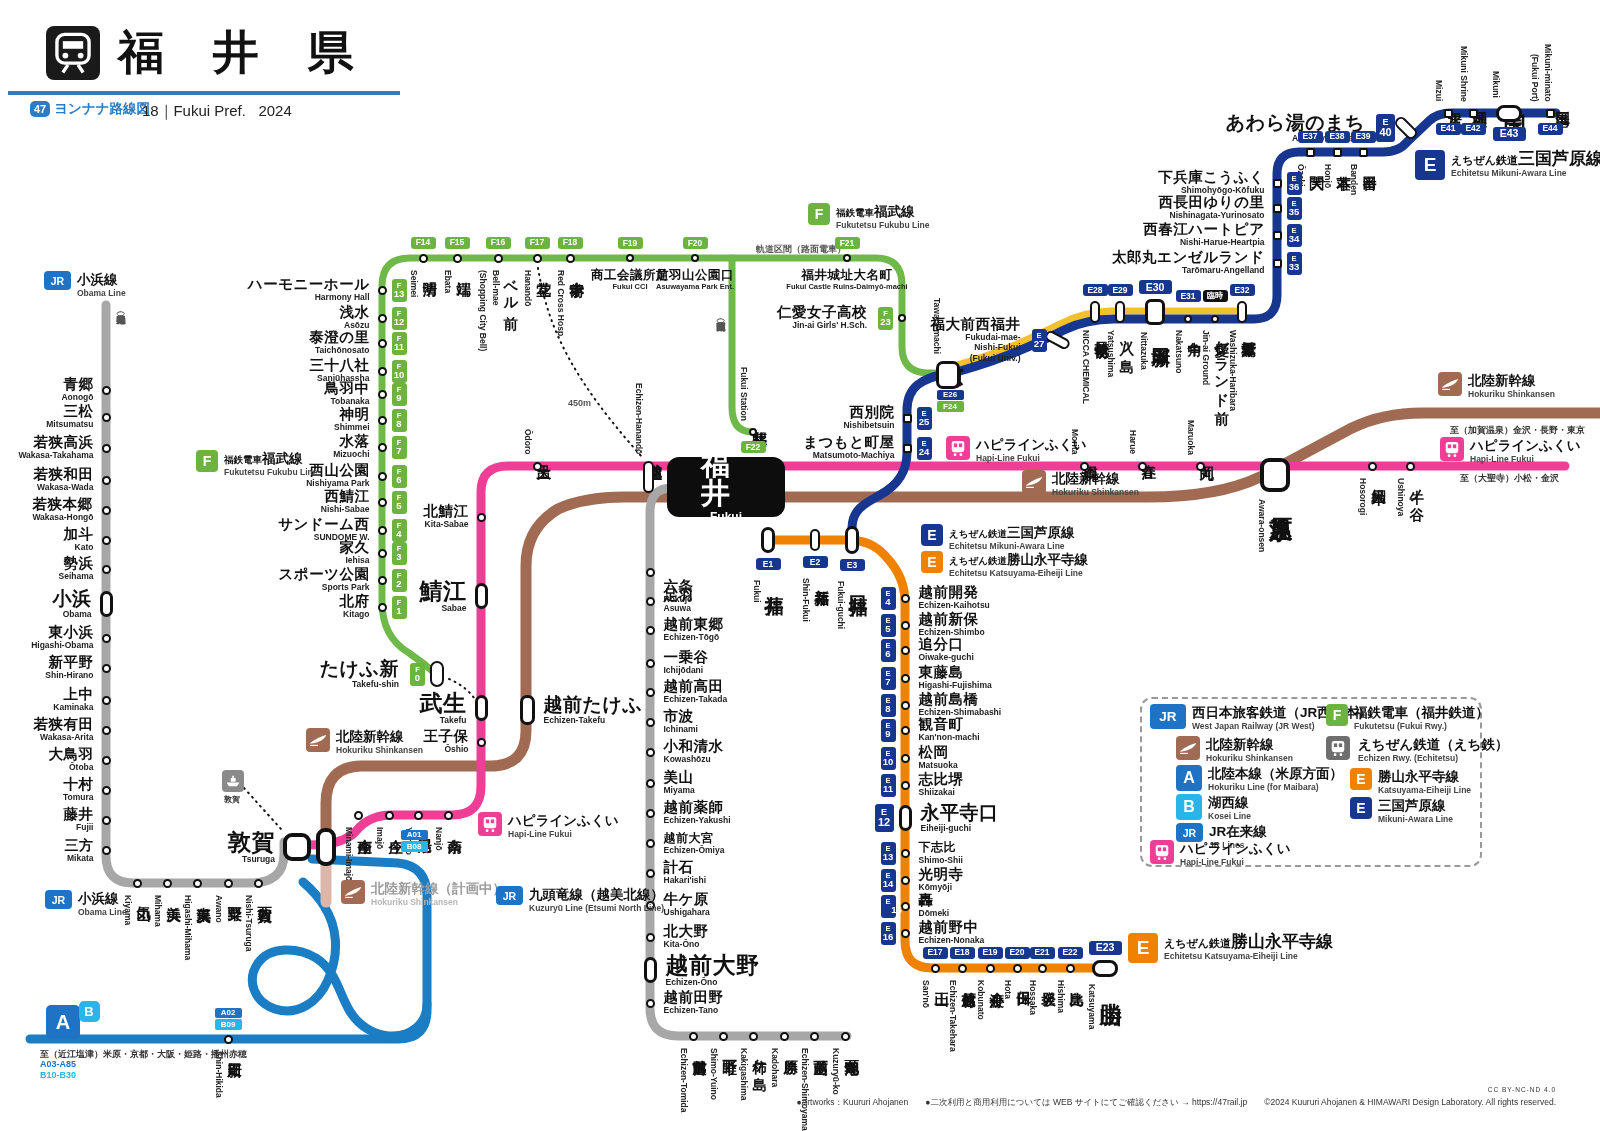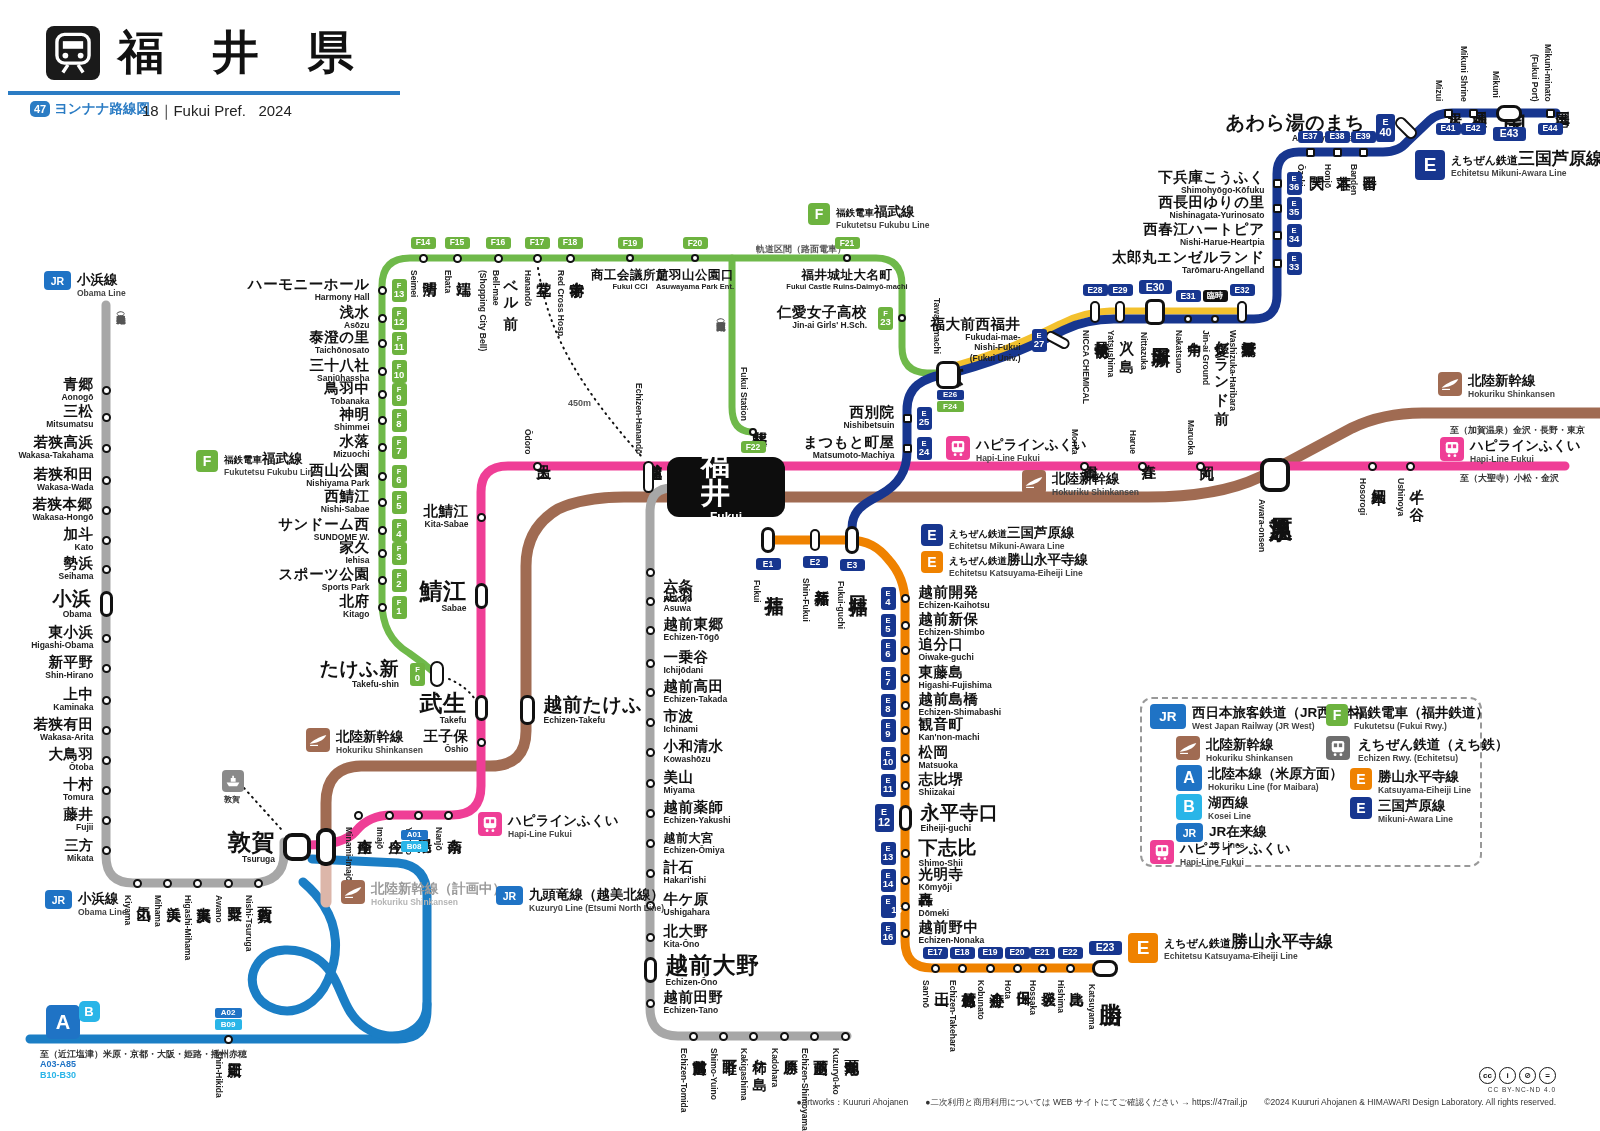--- a/index.html
+++ b/index.html
@@ -798,21 +798,21 @@
       <div class="slbl" style="top: 818px; transform: translateY(-50%); left: 920.5px; text-align: left;">
         <div class="kj" style="font-size: 19px;">永平寺口</div>
         <div class="rm">Eiheiji-guchi</div>
       </div>
       <div class="mk" style="left: 900.5px; top: 848.5px; width: 9px; height: 9px; border-width: 2.5px; border-radius: 50%;"></div>
       <div class="bdg" style="left: 880.5px; top: 841.5px; width: 15px; height: 23px; background: rgb(23, 54, 143);">
         <div style="font-size: 7.5px;">E</div>
         <div style="font-size: 9.5px;">13</div>
       </div>
       <div class="slbl" style="top: 853px; transform: translateY(-50%); left: 918.5px; text-align: left;">
-        <div class="kj" style="font-size: 19px;">下志比</div>
+        <div class="kj" style="font-size: 12px; font-family: Liberation Mono, monospace;">下志比</div>
         <div class="rm">Shimo-Shii</div>
       </div>
       <div class="mk" style="left: 900.5px; top: 875.5px; width: 9px; height: 9px; border-width: 2.5px; border-radius: 50%;"></div>
       <div class="bdg" style="left: 880.5px; top: 868.5px; width: 15px; height: 23px; background: rgb(23, 54, 143);">
         <div style="font-size: 7.5px;">E</div>
         <div style="font-size: 9.5px;">14</div>
       </div>
       <div class="slbl" style="top: 880px; transform: translateY(-50%); left: 918.5px; text-align: left;">
         <div class="kj" style="font-size: 14.5px;">光明寺</div>
         <div class="rm">Kōmyōji</div>
@@ -1290,23 +1290,17 @@
       <div class="ll" style="left: 1350px; top: 797px; z-index: 9;">
         <div class="icon" style="width: 22px; height: 22px; background: rgb(23, 54, 143); font-size: 14px;">E</div>
         <div>
           <div class="tt"><span style="font-size: 13.5px;">三国芦原線</span></div>
           <div class="ss">Mikuni-Awara Line</div>
         </div>
       </div>
     </div>
 
   <div id="footer" style="right:44px;bottom:22px;text-align:right;">
-    <div id="cc-icons" style="display:flex;gap:3px;justify-content:flex-end;margin-bottom:2px;">
-        <div style="width: 15px; height: 15px; border: 1.6px solid rgb(17, 17, 17); border-radius: 50%; font-size: 8px; font-weight: bold; display: flex; align-items: center; justify-content: center; color: rgb(17, 17, 17);">cc</div>
-        <div style="width: 15px; height: 15px; border: 1.6px solid rgb(17, 17, 17); border-radius: 50%; font-size: 8px; font-weight: bold; display: flex; align-items: center; justify-content: center; color: rgb(17, 17, 17);">i</div>
-        <div style="width: 15px; height: 15px; border: 1.6px solid rgb(17, 17, 17); border-radius: 50%; font-size: 8px; font-weight: bold; display: flex; align-items: center; justify-content: center; color: rgb(17, 17, 17);">⊘</div>
-        <div style="width: 15px; height: 15px; border: 1.6px solid rgb(17, 17, 17); border-radius: 50%; font-size: 8px; font-weight: bold; display: flex; align-items: center; justify-content: center; color: rgb(17, 17, 17);">=</div>
-      </div>
     <div style="font-size:6.5px;color:#333;letter-spacing:1px;margin-bottom:4px;">CC BY-NC-ND 4.0</div>
     <div style="font-size:8.5px;color:#333;">●Artworks：Kuururi Ahojanen　　●二次利用と商用利用については WEB サイトにてご確認ください → https://47rail.jp　　©2024 Kuururi Ahojanen &amp; HIMAWARI Design Laboratory. All rights reserved.</div>
   </div>
 
 </div>
 
 </body></html>

